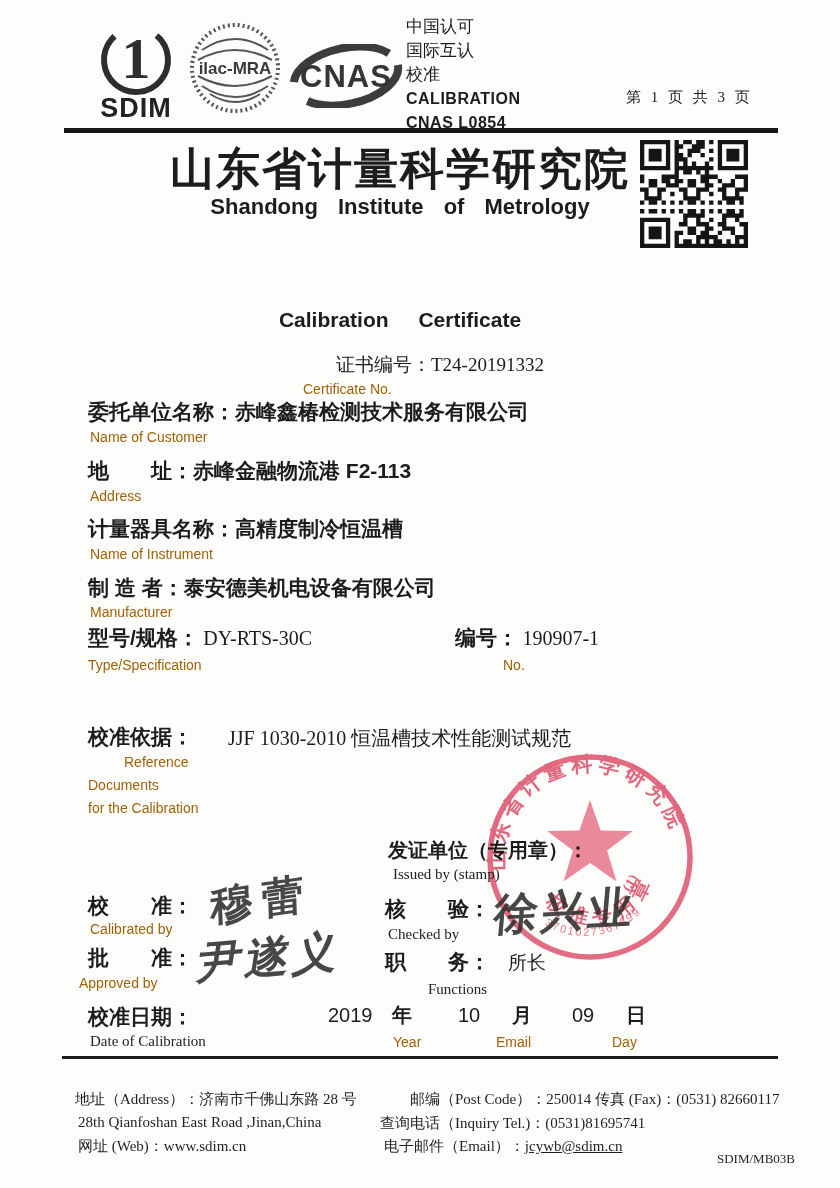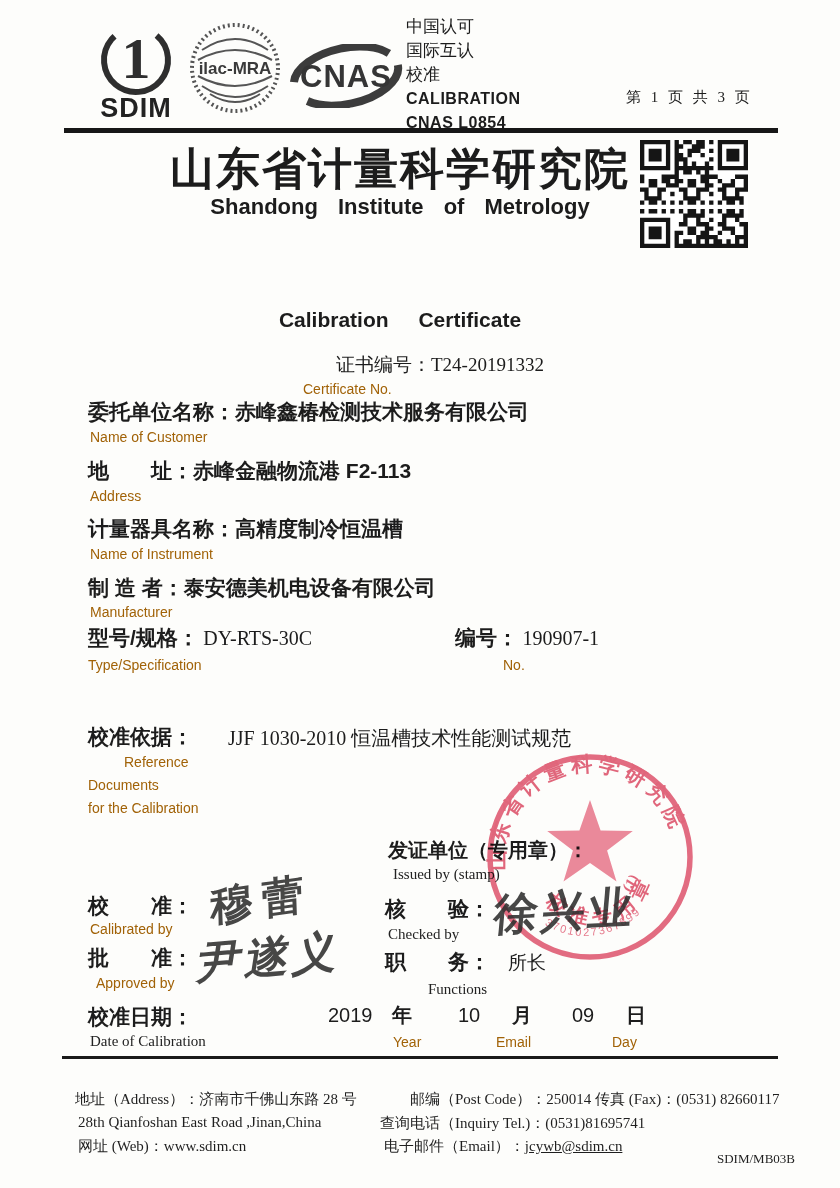--- a/index.html
+++ b/index.html
@@ -164,21 +164,21 @@
 
   <div class="abs lbl" style="left:88px; top:892px;">校　　准：</div>
   <div class="abs sub" style="left:90px; top:921px;">Calibrated by</div>
   <div class="abs sig" style="left:210px; top:872px; font-size:42px; letter-spacing:10px; transform:rotate(-8deg) skewX(-6deg);">穆蕾</div>
 
   <div class="abs lbl" style="left:385px; top:895px;">核　　验：</div>
   <div class="abs sub-serif" style="left:388px; top:926px;">Checked by</div>
   <div class="abs sig" style="left:494px; top:882px; font-size:44px; letter-spacing:3px; transform:rotate(-3deg) skewX(-8deg);">徐兴业</div>
 
   <div class="abs lbl" style="left:88px; top:944px;">批　　准：</div>
-  <div class="abs sub" style="left:96px; top:975px;">Approved by</div>
+  <div class="abs sub" style="left:79px; top:975px;">Approved by</div>
   <div class="abs sig" style="left:198px; top:928px; font-size:44px; letter-spacing:4px; transform:rotate(-5deg) skewX(-14deg);">尹遂义</div>
 
   <div class="abs lbl" style="left:385px; top:948px;">职　　务：</div>
   <div class="abs val-serif" style="left:508px; top:950px; font-size:19px;">所长</div>
   <div class="abs sub-serif" style="left:388px; top:981px;margin-left:40px;">Functions</div>
 
   <div class="abs lbl" style="left:88px; top:1003px;">校准日期：</div>
   <div class="abs sub-serif" style="left:90px; top:1033px;">Date of Calibration</div>
 
   <div class="abs serif" style="left:328px; top:1004px; font-size:20px;">2019</div>

